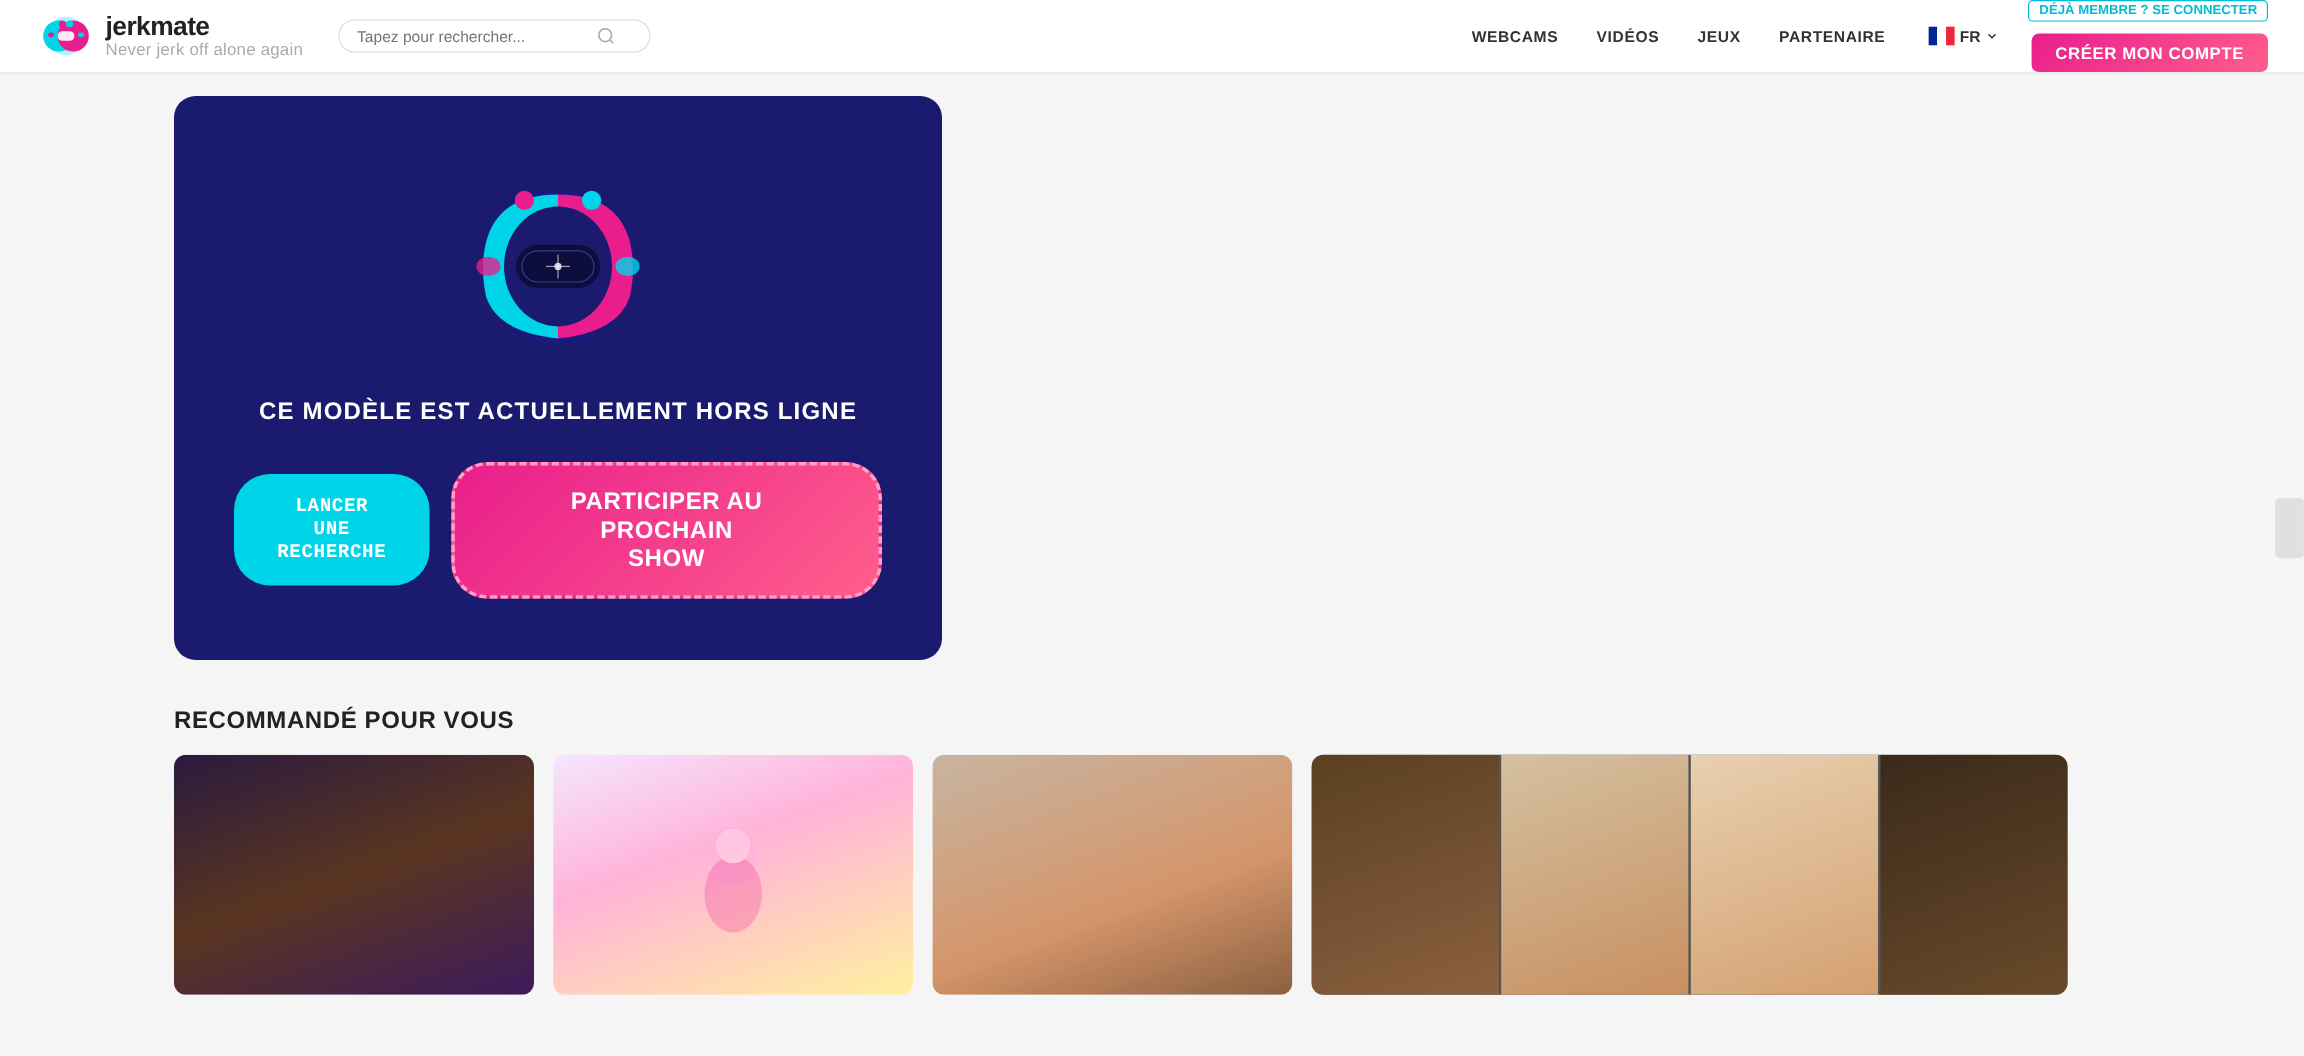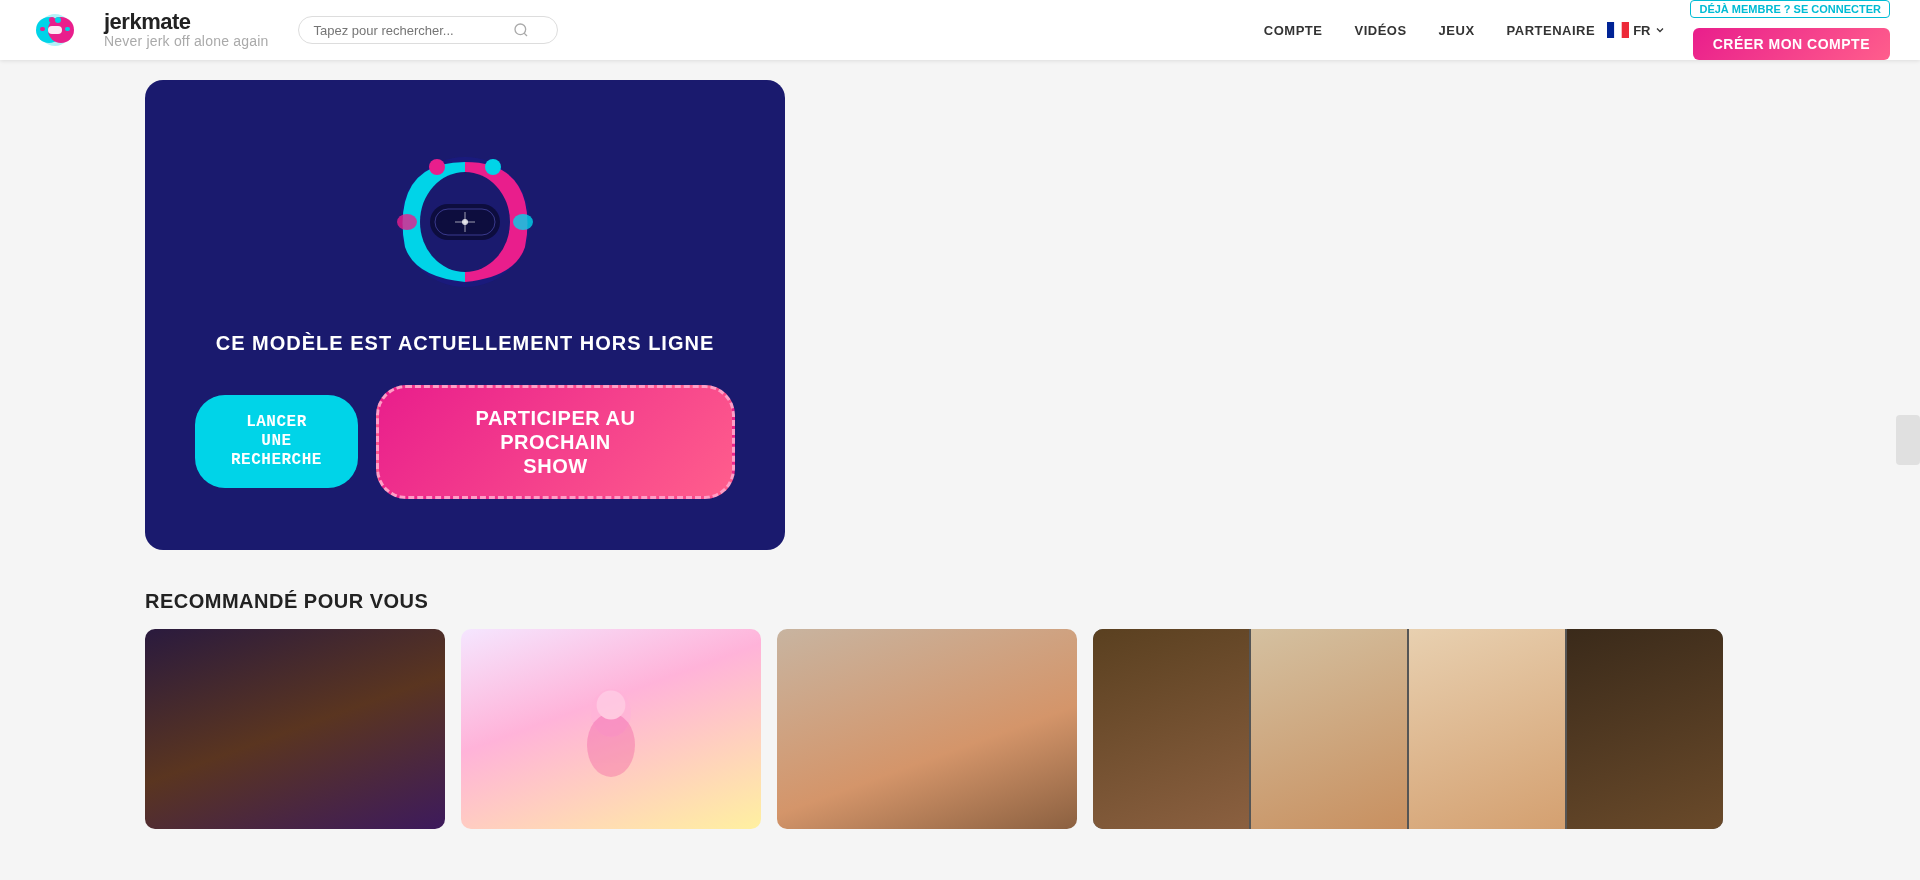--- a/index.html
+++ b/index.html
@@ -12,21 +12,21 @@
       display: flex;
       align-items: center;
       padding: 0 30px;
       box-shadow: 0 1px 4px rgba(0,0,0,0.1);
       position: relative;
       z-index: 10;
     }
     .logo-area {
       display: flex;
       align-items: center;
-      gap: 24px;
+      gap: 8px;
       margin-right: 30px;
     }
     .logo-icon {
       width: 50px;
       height: 36px;
     }
     .logo-text-wrap {
       display: flex;
       flex-direction: column;
       line-height: 1.1;
@@ -343,27 +343,27 @@
 
   <div class="search-bar">
     <input type="text" placeholder="Tapez pour rechercher..." style="">
     <svg width="16" height="16" viewBox="0 0 24 24" fill="none" stroke="#aaa" stroke-width="2">
       <circle cx="11" cy="11" r="8"></circle>
         <line x1="21" y1="21" x2="16.65" y2="16.65"></line>
     </svg>
   </div>
 
   <nav>
-    <a href="#">COMPTE</a>
+    <a href="#">WEBCAMS</a>
     <a href="#">VIDÉOS</a>
     <a href="#">JEUX</a>
     <a href="#">PARTENAIRE</a>
   </nav>
 
-  <div class="lang-selector" style="margin-left:12px;">
+  <div class="lang-selector" style="margin-left:36px;">
 
     <svg class="flag-icon" viewBox="0 0 22 16">
       <rect width="7.3" height="16" fill="#002395"></rect>
       <rect x="7.3" width="7.4" height="16" fill="#fff"></rect>
       <rect x="14.7" width="7.3" height="16" fill="#ed2939"></rect>
     </svg>
     <span>FR</span>
     <svg width="12" height="12" viewBox="0 0 24 24" fill="none" stroke="#333" stroke-width="2.5">
       <polyline points="6 9 12 15 18 9"></polyline>
     </svg>

